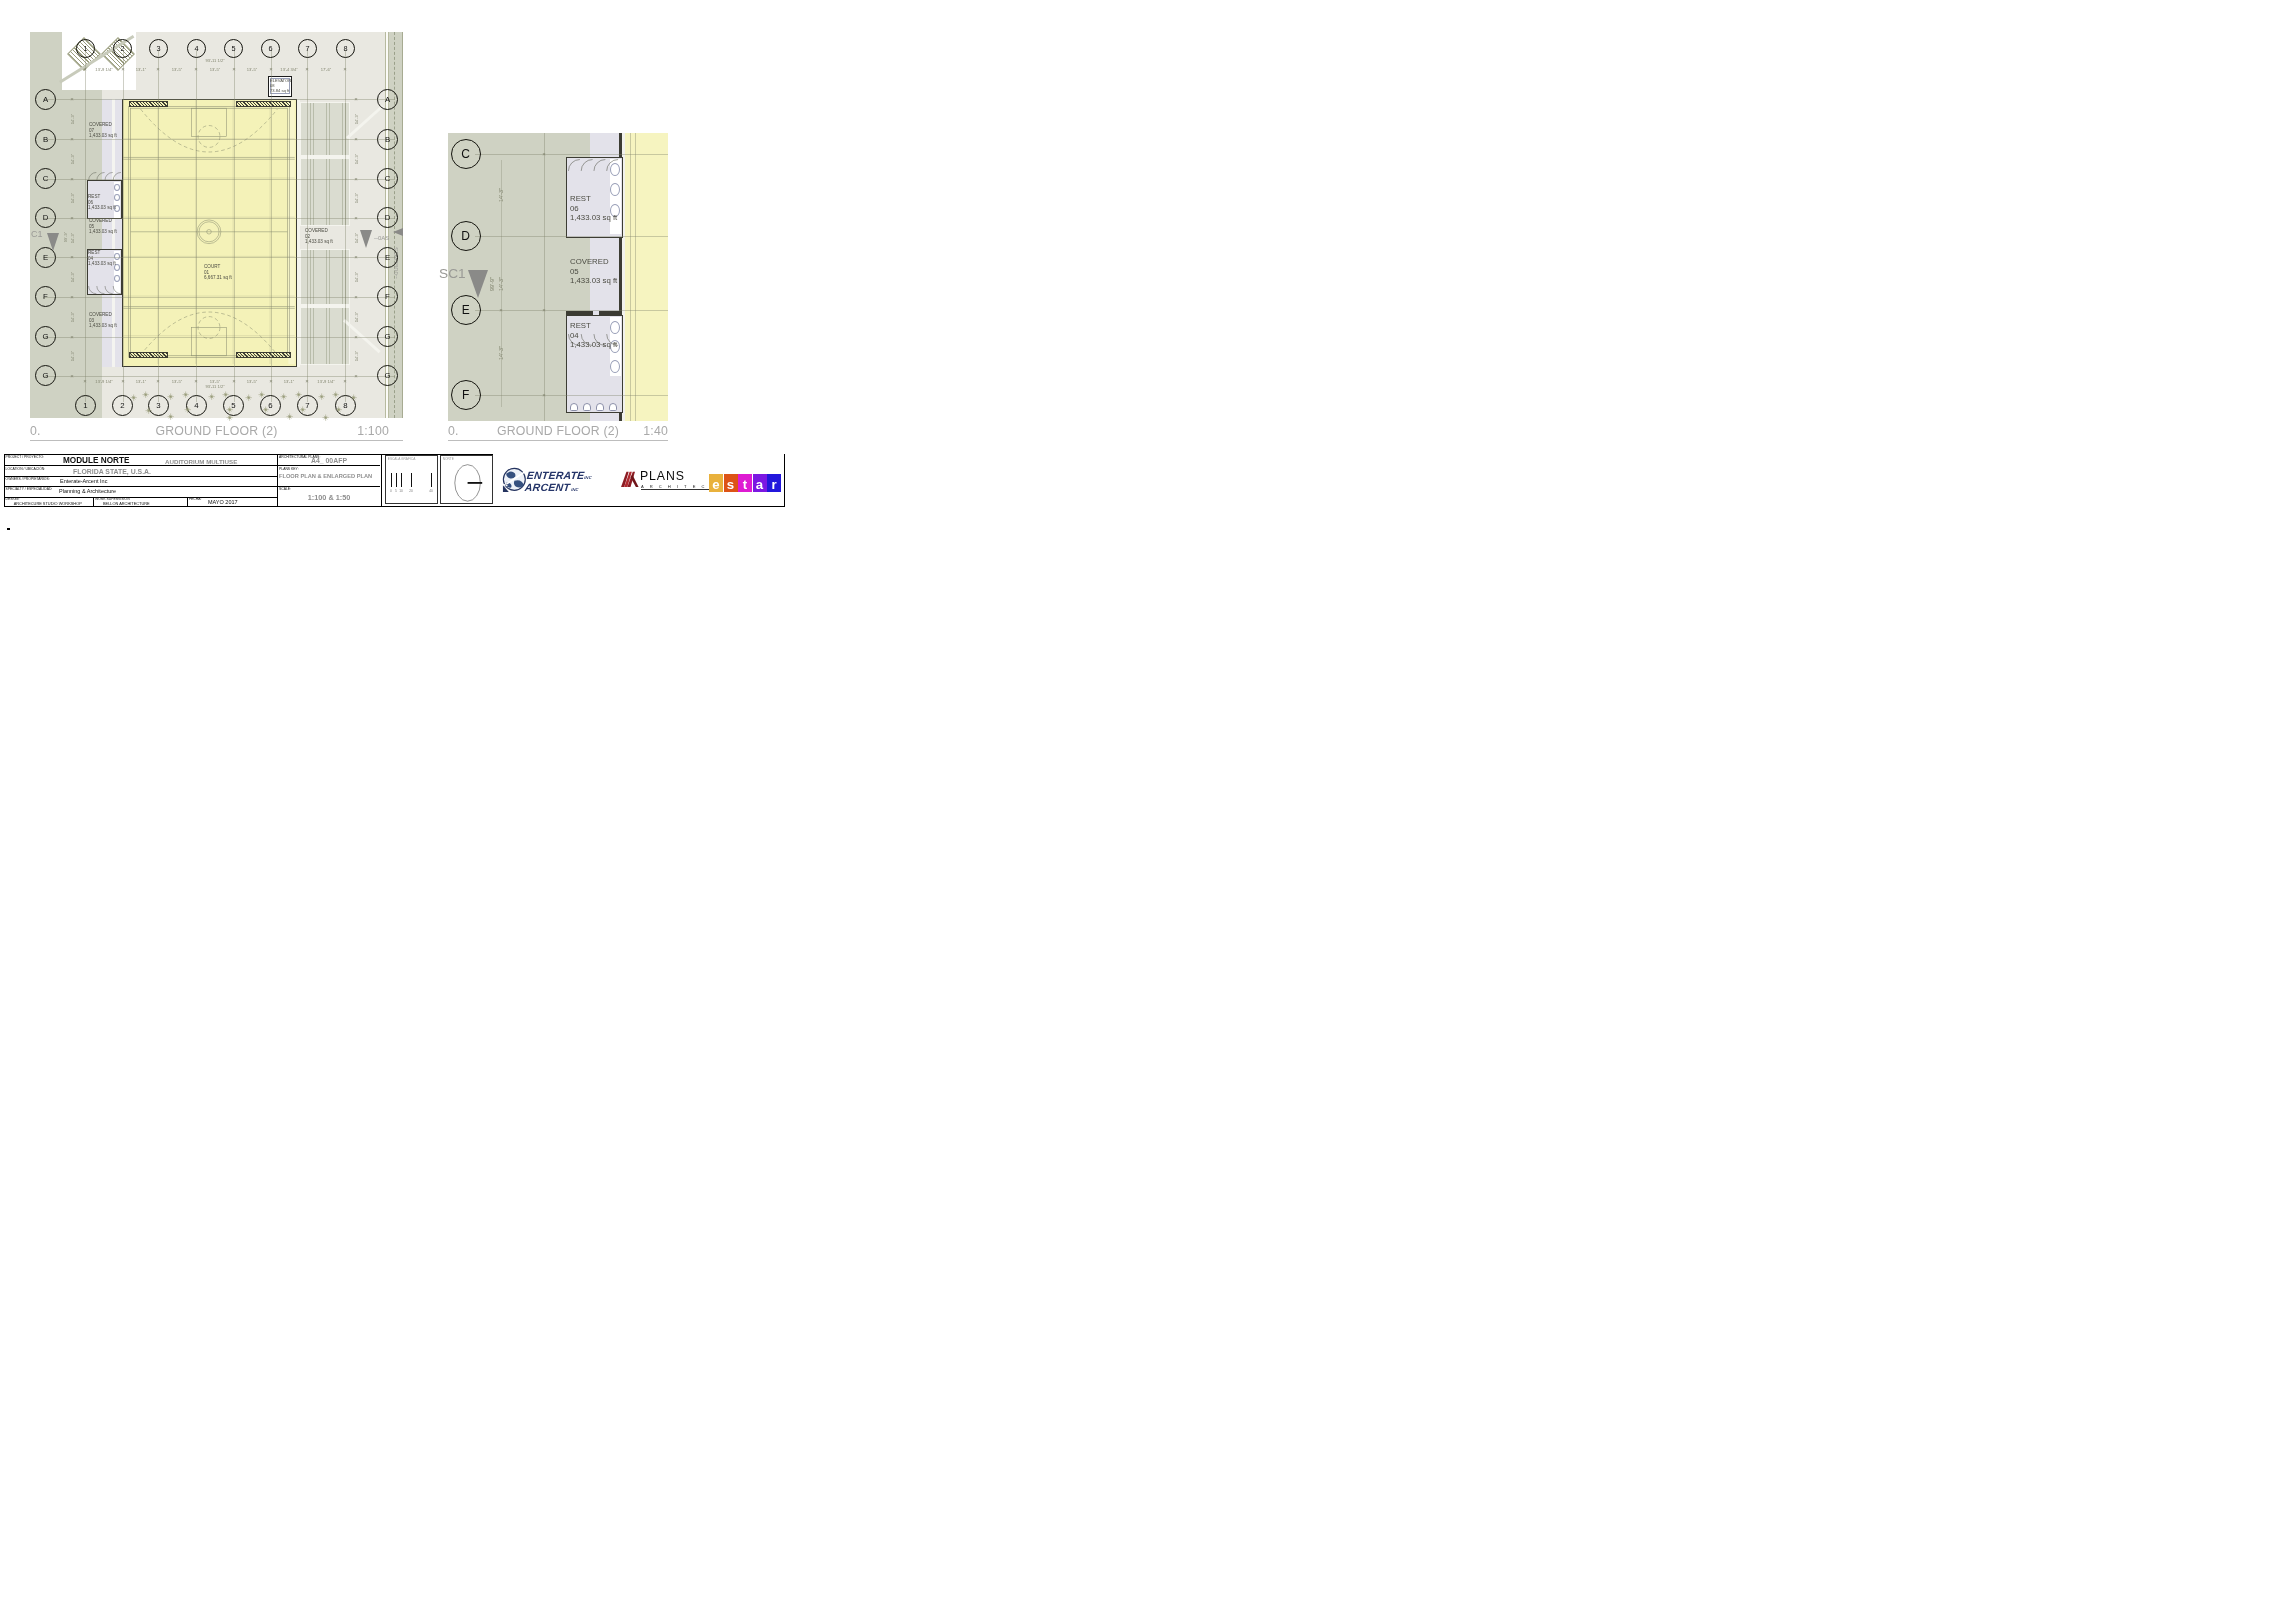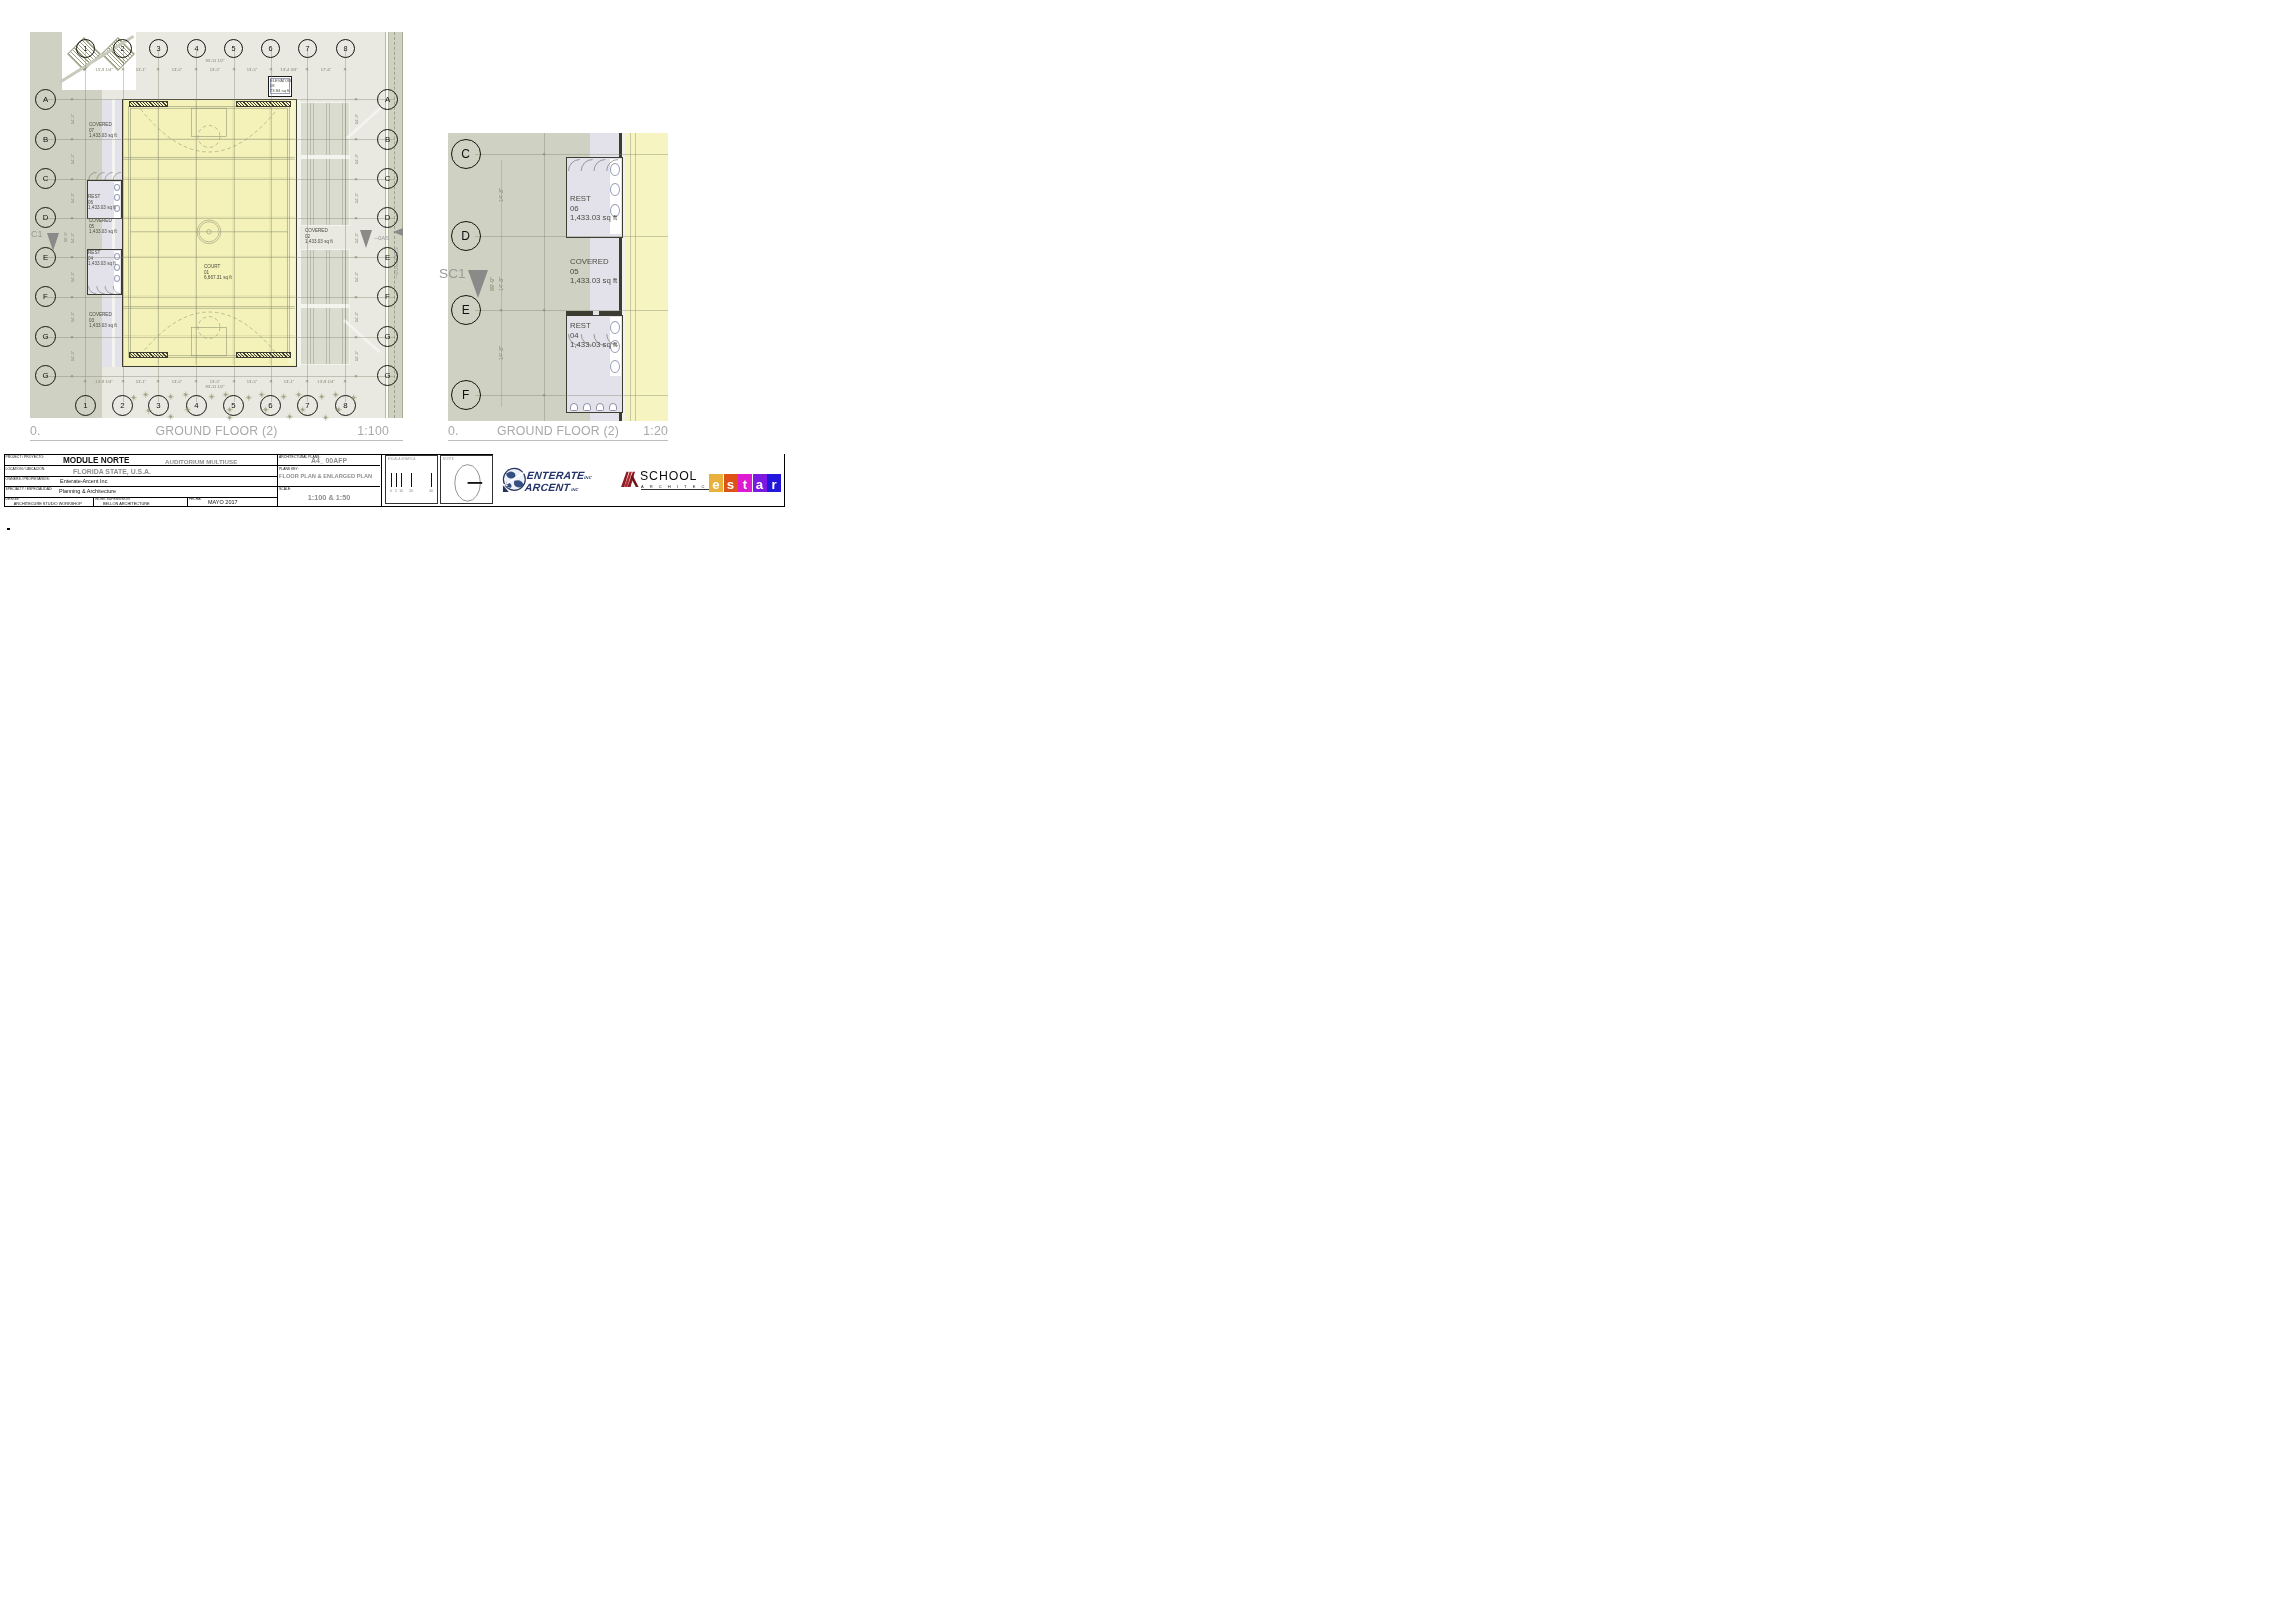--- a/index.html
+++ b/index.html
@@ -487,21 +487,21 @@
       <div class="abs dim v" style="left: 53px; top: 151px; font-size: 5.5px;">14'-3"</div>
       <div class="abs dim v" style="left: 53px; top: 220px; font-size: 5.5px;">14'-3"</div>
     </div>
 
   <div class="abs cap" style="left:30px;top:424px;width:373px;"><span>0.</span></div>
   <div class="abs cap" style="left:30px;top:424px;width:373px;text-align:center;"><span>GROUND FLOOR (2)</span></div>
   <div class="abs cap" style="left:16px;top:424px;width:373px;text-align:right;"><span>1:100</span></div>
   <div class="abs" style="left:30px;top:440px;width:373px;height:0.9px;background:#bdbdbd;"></div>
   <div class="abs cap" style="left:448px;top:424px;width:220px;"><span>0.</span></div>
   <div class="abs cap" style="left:448px;top:424px;width:220px;text-align:center;"><span>GROUND FLOOR (2)</span></div>
-  <div class="abs cap" style="left:448px;top:424px;width:220px;text-align:right;"><span>1:20</span></div>
+  <div class="abs cap" style="left:448px;top:424px;width:220px;text-align:right;"><span>1:40</span></div>
   <div class="abs" style="left:448px;top:440px;width:220px;height:0.9px;background:#bdbdbd;"></div>
 
   <div>
 
     <div class="abs tline" style="left:4.1px;top:454px;width:489px;height:0.5px;"></div>
     <div class="abs tline" style="left:4.1px;top:465px;width:376px;height:0.5px;"></div>
     <div class="abs tline" style="left:4.1px;top:476px;width:273px;height:0.5px;"></div>
     <div class="abs tline" style="left:4.1px;top:486px;width:376px;height:0.5px;"></div>
     <div class="abs tline" style="left:4.1px;top:497px;width:273px;height:0.5px;"></div>
     <div class="abs tline" style="left:4.1px;top:506px;width:780px;height:0.5px;"></div>
@@ -573,21 +573,21 @@
       <div class="navy ent" style="position:absolute;left:23px;top:15px;font-size:10.5px;"><span>ARCENT</span><span style="font-size:4.1px;"> </span><span style="font-size:4.1px;">INC</span></div>
     </div>
 
     <div class="abs" style="left:620px;top:469px;width:87px;height:28px;">
       <svg width="21" height="18" viewBox="0 0 46 40" style="position:absolute;left:0;top:0.9px;">
         <path d="M2 38 L14 4 h5 L9 38z" fill="#8c1c23"></path>
         <path d="M9 38 L21 4 h5 L16 38z" fill="#b02a30"></path>
         <path d="M16 38 L28 4 h5 L23 38z" fill="#8c1c23"></path>
         <path d="M27 10 L41 38 h-6 L23 16z" fill="#701419"></path>
       </svg>
-      <div style="position:absolute;left:20px;top:0px;font-size:12.3px;letter-spacing:0.9px;color:#0c0c0c;">SCHOOL</div>
+      <div style="position:absolute;left:20px;top:0px;font-size:12.3px;letter-spacing:0.9px;color:#0c0c0c;">PLANS</div>
       <div class="arch-sub" style="position:absolute;left:21px;top:14.6px;">A R C H I T E C T U R E</div>
     </div>
 
     <div id="estar" class="abs" style="left:709px;top:474px;display:flex;gap:0.5px;background:#fff;">
         <div class="estar-block" style="background: rgb(233, 177, 60);">e</div>
         <div class="estar-block" style="background: rgb(221, 83, 22);">s</div>
         <div class="estar-block" style="background: rgb(222, 27, 210);">t</div>
         <div class="estar-block" style="background: rgb(123, 24, 226);">a</div>
         <div class="estar-block" style="background: rgb(35, 23, 220);">r</div>
       </div>

